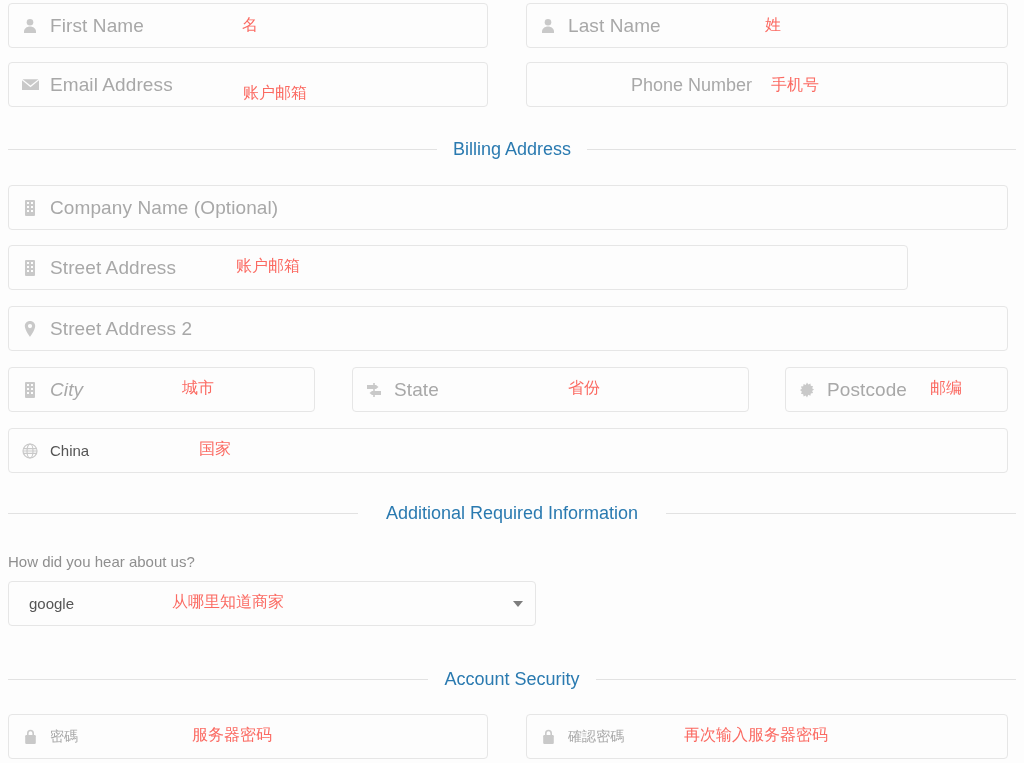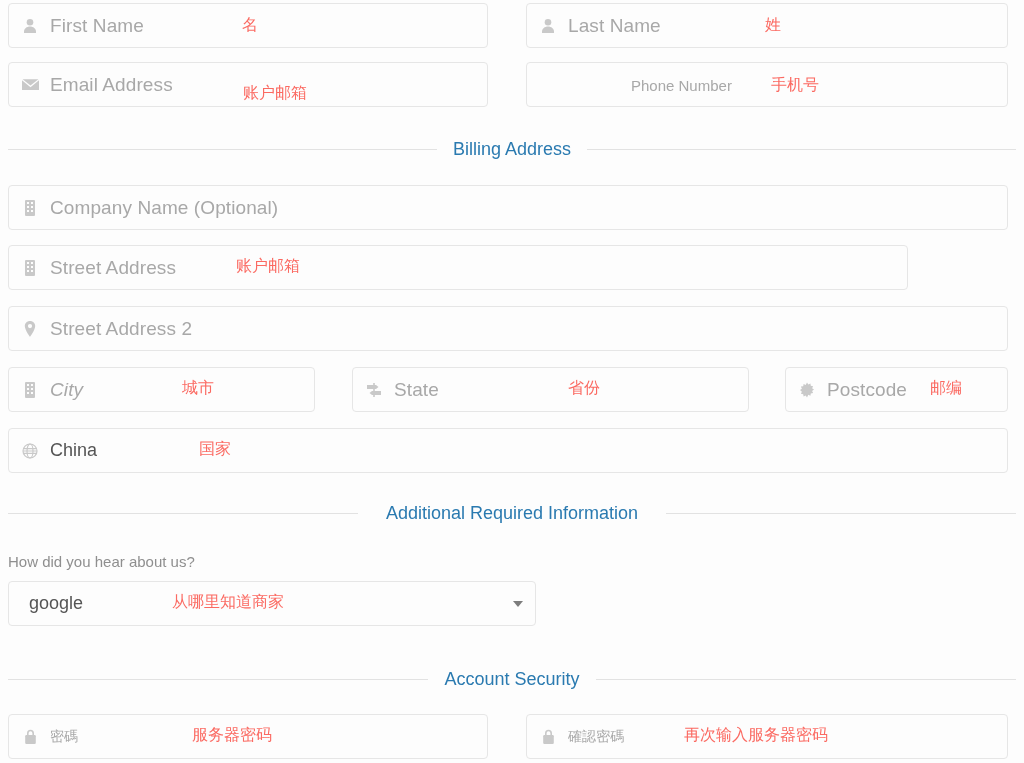--- a/index.html
+++ b/index.html
@@ -42,21 +42,21 @@
     color: #c9c9c9;
   }
   .field .ficon svg { display: block; }
   .ph {
     font-size: 19px;
     color: #a8a8a8;
     white-space: nowrap;
     letter-spacing: .1px;
   }
   .val {
-    font-size: 18px;
+    font-size: 15px;
     color: #555;
     white-space: nowrap;
   }
   .ph.cjk, .val.cjk { font-size: 14px; }
 
   
   .anno {
     position: absolute;
     color: #fb6a62;
     font-size: 16px;
@@ -128,21 +128,21 @@
     border-left: 4px solid transparent;
     border-right: 4px solid transparent;
     border-top: 5px solid #8a8a8a;
     flex: 0 0 8px;
   }
   .phone-input-ph {
     position: absolute;
     left: 104px;
     top: 50%;
     transform: translateY(-50%);
-    font-size: 15px;
+    font-size: 18px;
     color: #a8a8a8;
   }
 
   
   .select-caret {
     position: absolute;
     right: 12px;
     top: 50%;
     transform: translateY(-50%);
     width: 0; height: 0;

